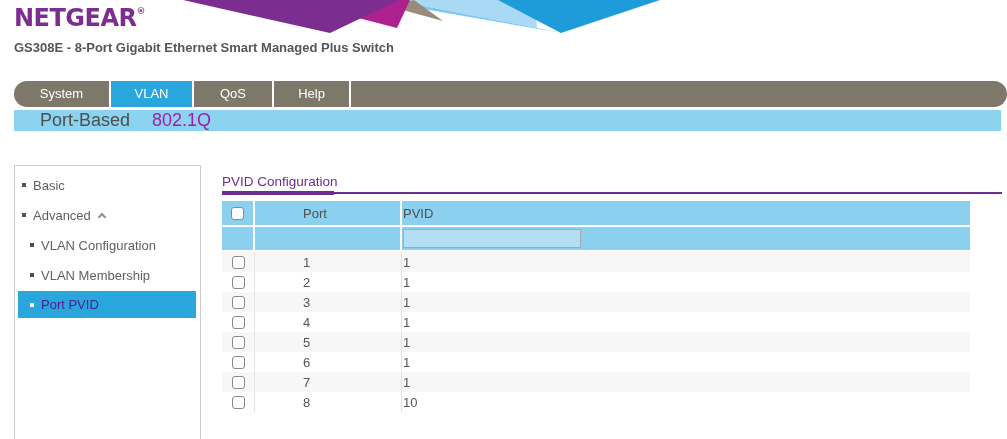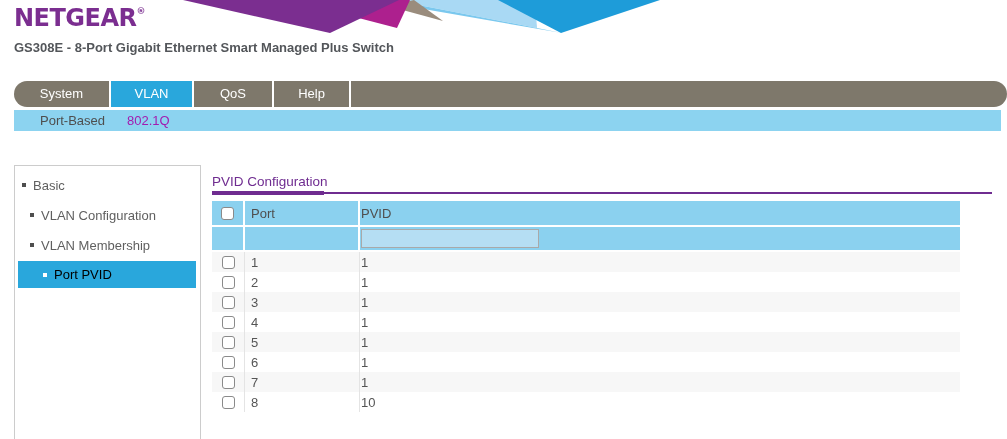--- a/index.html
+++ b/index.html
@@ -24,57 +24,57 @@
             background:var(--nav-gray,#7E786B); display:flex;border-radius:13px;}
   .tab{height:26px; line-height:26px; text-align:center; color:#fff; font-size:13px;
        border-right:2px solid #fff; cursor:pointer;}
   .tab-system{width:97px;} .tab-vlan{width:83px;} .tab-qos{width:80px;} .tab-help{width:77px;}
   .tab.active{background:var(--active-blue,#29A7DC);}
   .tab-filler{flex:1;}
 
   
   .sub-nav{position:absolute; left:14px; top:110px; width:987px; height:21px;
            background:var(--subnav-blue,#8CD3F0); display:flex; align-items:center;}
-  .sub-item{font-size:13px; color:#4E4E4E; margin-left:26px; cursor:pointer;}
+  .sub-item{font-size:18px; color:#4E4E4E; margin-left:26px; cursor:pointer;}
   .sub-item + .sub-item{margin-left:22px;}
   .sub-item.active{color:#a21caf;}
 
   
   .sidebar{position:absolute; left:14px; top:165px; width:187px; height:290px;
            background:#fff; border:1px solid #CCCCCC;}
   .sidebar ul{list-style:none; padding-top:4px;}
   .sidebar li{height:30px; display:flex; align-items:center; font-size:13px; color:#5F5F5F; cursor:pointer;}
   .sidebar li.lvl1{padding-left:7px;}
   .sidebar li.lvl2{padding-left:15px;}
-  .sidebar li.selected{height:27px; margin:1px 4px 2px 3px; padding-left:25px;
-           background:var(--active-blue,#29A7DC); color:#000000;}
+  .sidebar li.selected{height:27px; margin:1px 4px 2px 3px; padding-left:12px;
+           background:var(--active-blue,#29A7DC); color:#4c1d95;}
   .bullet{width:4px; height:4px; background:#4E4E4E; margin-right:7px; flex:0 0 auto;}
   .selected .bullet{background:#fff;}
   .chev{width:6px; height:6px; border-left:2px solid #8F8F8F; border-top:2px solid #8F8F8F;
         transform:rotate(45deg); margin-left:8px; margin-top:3px;}
 
   
-  .content{position:absolute; left:212px; top:165px; width:780px; height:274px;}
+  .content{position:absolute; left:222px; top:165px; width:780px; height:274px;}
   .sec-title{position:absolute; left:0; top:9px; font-size:13.5px; font-weight:normal;
              color:var(--accent-purple,#6F2C90);}
   .rule-thin{position:absolute; left:0; top:27px; width:780px; height:2px;
              background:var(--accent-purple,#6F2C90);}
   .rule-thick{position:absolute; left:0; top:26px; width:112px; height:4px;
               background:var(--accent-purple,#6F2C90); z-index:2;}
 
   .tbl{position:absolute; left:0; top:36px; width:748px;}
   .r{display:flex; width:100%;}
   .thead{height:24px; background:var(--table-header-blue,#8BD1EF); margin-bottom:2px;
          font-size:13px; color:#4F4F4F;}
   .tfilter{height:23px; background:var(--table-header-blue,#8BD1EF); margin-bottom:2px;}
   .trow{height:20px; background:#fff; font-size:13px; color:#555;}
   .trow.alt{background:#F7F7F7;}
   .c{display:flex; align-items:center;}
   .c-chk{width:33px; justify-content:center; flex:0 0 auto;}
-  .c-port{width:115px; padding-left:6px; flex:0 0 auto;}
+  .c-port{width:115px; padding-left:16px; flex:0 0 auto;margin-left:32px;}
   .c-pvid{flex:1; padding-left:1px;}
   .thead .c-chk,.thead .c-port,.tfilter .c-chk,.tfilter .c-port{border-right:2px solid #fff;}
   .trow .c-chk,.trow .c-port{border-right:1px solid #E4E4E4;}
 
   .cb{appearance:none; -webkit-appearance:none; width:13px; height:13px; background:#fff;
       border:1px solid #8A8A8A; border-radius:3px; cursor:pointer; flex:0 0 auto;}
   .pvid-input{width:178px; height:19px; background:var(--input-blue,#B5DEF3);
       border:1px solid #A9A9A9; border-radius:0; font-size:13px; color:#333; padding:0 4px;}
 </style>
 </head>
@@ -105,20 +105,25 @@
     <div class="sub-item">Port-Based</div>
     <div class="sub-item active">802.1Q</div>
   </nav>
 
   <aside class="sidebar">
     <ul>
       <li class="lvl1">
         <span class="bullet"></span>
         <span>Basic</span>
       </li>
+      <li class="lvl1">
+        <span class="bullet"></span>
+        <span>Advanced</span>
+        <span class="chev"></span>
+      </li>
       <li class="lvl2">
         <span class="bullet"></span>
         <span>VLAN Configuration</span>
       </li>
       <li class="lvl2">
         <span class="bullet"></span>
         <span>VLAN Membership</span>
       </li>
       <li class="lvl2 selected">
         <span class="bullet"></span>

